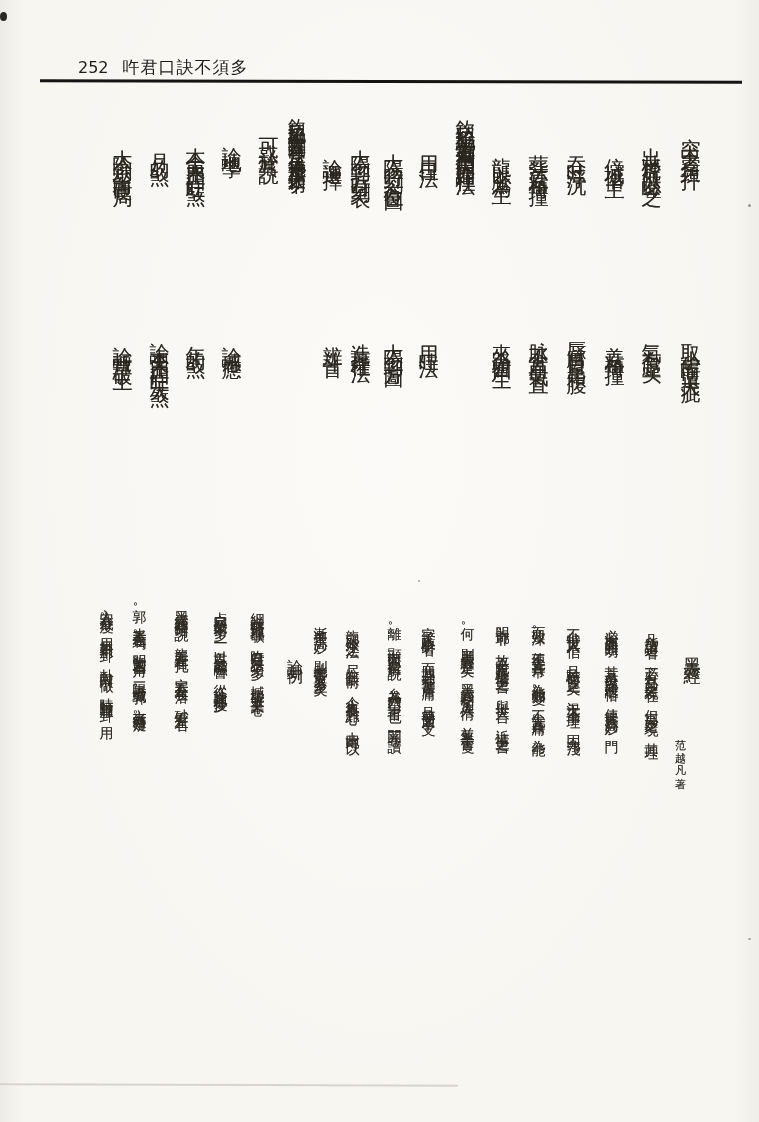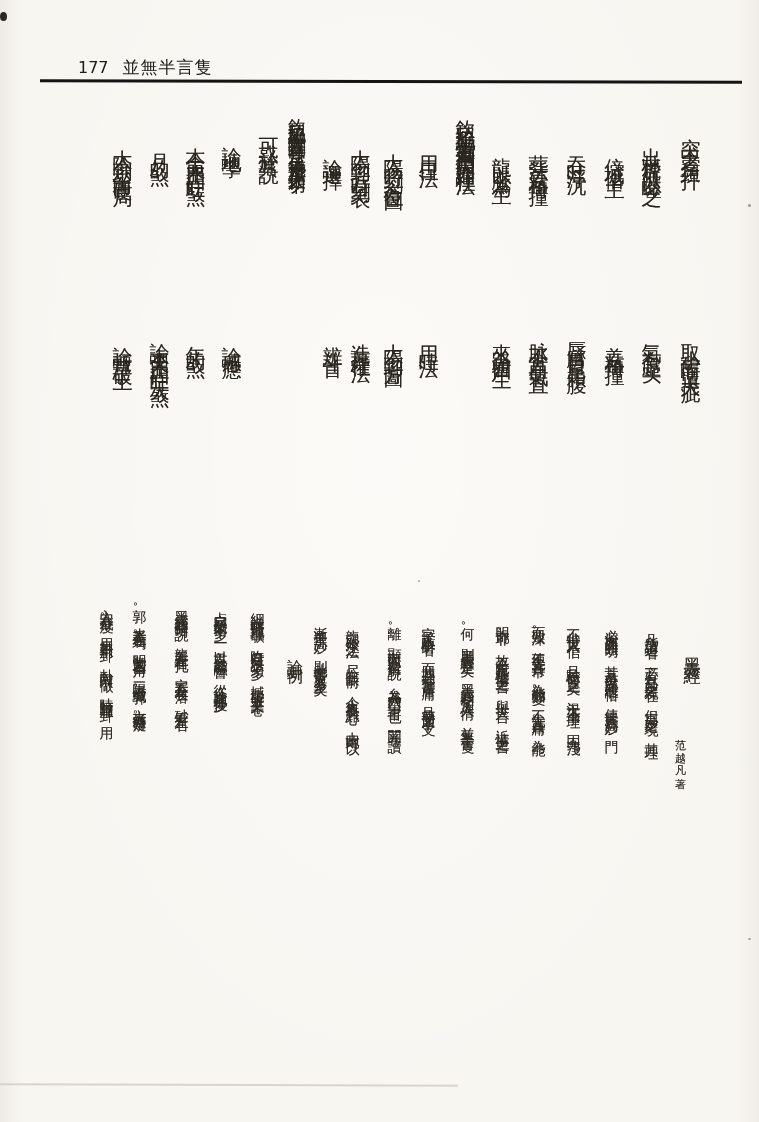--- a/index.html
+++ b/index.html
@@ -50,22 +50,22 @@
   .speck.s2 { left: 748px; top: 204px; width: 3px; height: 3px; opacity: .45; }
   .speck.s3 { left: 418px; top: 580px; width: 2px; height: 2px; opacity: .4; }
   .speck.s4 { left: 748px; top: 938px; width: 3px; height: 2px; opacity: .4; }
 </style>
 </head>
 <body>
 
 <div class="page">
 
   <div class="running-head">
-    <span class="pnum">177</span>
-    <span class="series">並無半言隻</span>
+    <span class="pnum">252</span>
+    <span class="series">吘君口訣不須多</span>
   </div>
   <div class="head-rule"></div>
 
   <div class="upper" id="upper-section">
       <div class="vcol" style="left: 678px; top: 122px; font-size: 20px; letter-spacing: 6.5px;">突中之窟須扦</div>
       <div class="vcol" style="left: 678px; top: 328px; font-size: 20px; letter-spacing: 6.5px;">取小醇而遺大疵</div>
       <div class="vcol" style="left: 639px; top: 132px; font-size: 20px; letter-spacing: 6.5px;">出林虎無以噬之</div>
       <div class="vcol" style="left: 639px; top: 328px; font-size: 20px; letter-spacing: 6.5px;">氣有虛实</div>
       <div class="vcol" style="left: 602px; top: 142px; font-size: 20px; letter-spacing: 6.5px;">傍城借主</div>
       <div class="vcol" style="left: 602px; top: 330px; font-size: 20px; letter-spacing: 6.5px;">盖粘倚撞</div>

